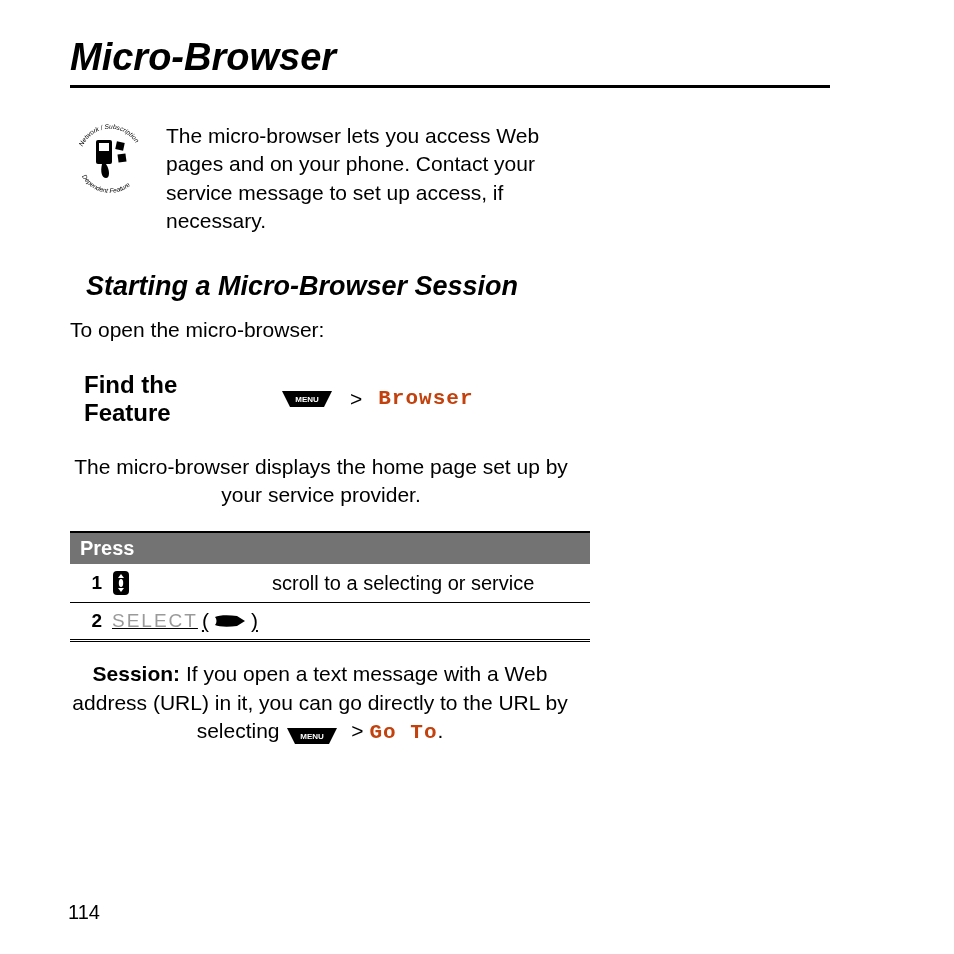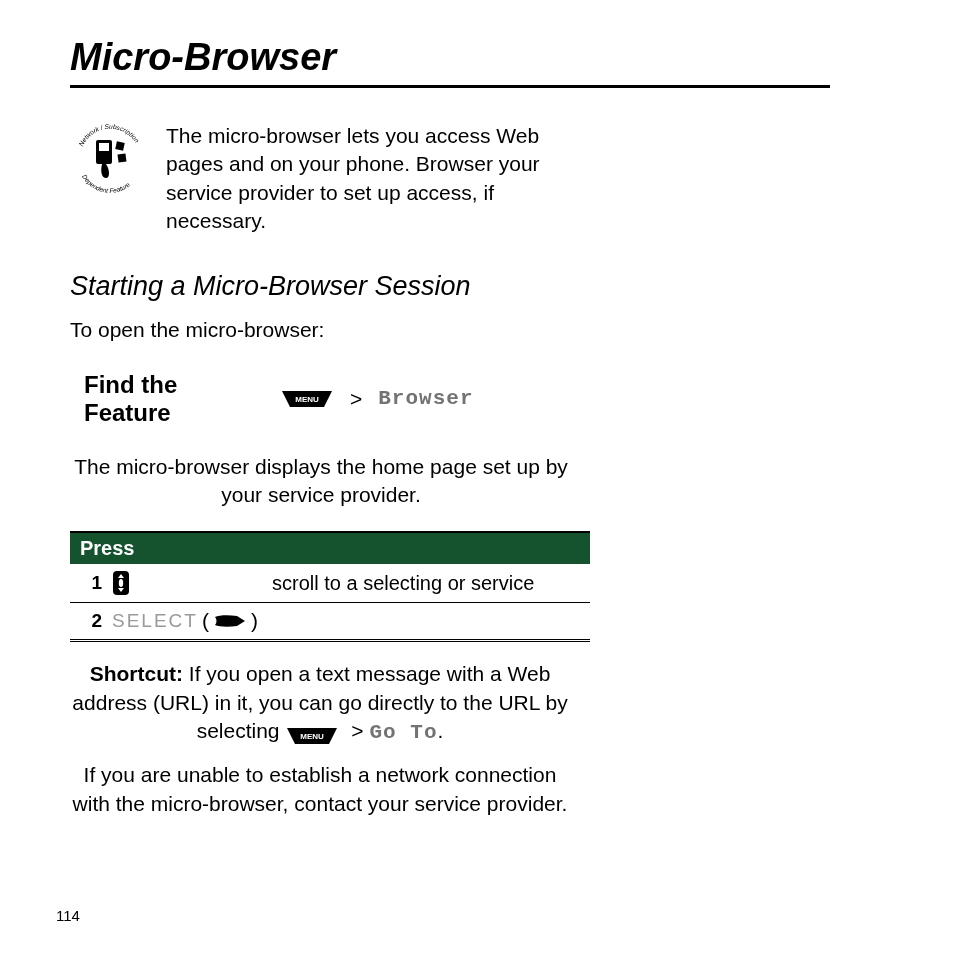--- a/index.html
+++ b/index.html
@@ -42,23 +42,23 @@
   }
   .feature-icon svg { width: 76px; height: 76px; }
   .intro-text {
     flex: 1;
     line-height: 1.35;
     padding-top: 2px;
     padding-right: 260px;
   }
   .h2 {
     font-style: italic;
-    font-weight: 400;
+    font-weight: 700;
     font-size: 27px;
-    margin: 36px 0 14px 0;
+    margin: 36px 0 14px 16px;
   }
   .body {
     margin-left: 0;
     line-height: 1.35;
   }
   .body-narrow {
     margin-left: 2px;
     line-height: 1.35;
     padding-right: 260px;
     text-align: center;
@@ -78,32 +78,32 @@
     display: inline-block;
     vertical-align: middle;
   }
   .gt {
     padding: 0 6px;
     font-weight: 400;
   }
   .mono-label {
     font-family: "Courier New", monospace;
     font-weight: 700;
-    color: #737373;
+    color: #c2410c;
     letter-spacing: 1px;
     font-size: 21px;
   }
   .table {
     margin: 22px 0 18px 0;
     width: 520px;
     border-top: 2px solid #000;
     border-bottom: 3px double #000;
   }
   .thead {
-    background: #14532d;
+    background: #737373;
     color: #fff;
     font-weight: 700;
     display: flex;
     padding: 4px 10px;
     font-size: 20px;
   }
   .col-press { width: 198px; }
   .col-to { flex: 1; }
   .trow {
     display: flex;
@@ -117,39 +117,40 @@
     font-weight: 800;
     text-align: right;
     padding-right: 10px;
     font-size: 19px;
   }
   .press-cell {
     width: 160px;
     display: flex;
     align-items: center;
     gap: 4px;
+    text-decoration: underline;
   }
   .to-cell {
     flex: 1;
     font-size: 20px;
   }
   .scroll-key svg, .send-key svg, .menu-key svg { display: block; }
   .select-label {
     font-family: Arial, sans-serif;
     font-weight: 400;
     color: #9a9a9a;
     letter-spacing: 2px;
     font-size: 19px;
   }
   .bold { font-weight: 800; }
   .page-num {
     position: absolute;
-    left: 56px;
+    left: 68px;
     bottom: 30px;
-    font-size: 15px;
+    font-size: 20px;
     margin-top: 27px;
   }
   .p { margin: 14px 0; }
 </style>
 </head>
 <body>
 
 <div class="page">
 
   <div class="title">Micro-Browser</div>
@@ -167,21 +168,21 @@
         <text font-size="6.5" font-style="italic" fill="#000">
           <textPath href="#arcBot" startOffset="6%">Dependent Feature</textPath>
         </text>
         <rect x="24" y="20" width="16" height="24" rx="2" fill="#000"></rect>
         <rect x="27" y="23" width="10" height="8" fill="#fff"></rect>
         <rect x="44" y="22" width="8" height="8" fill="#000" transform="rotate(12 48 26)"></rect>
         <rect x="46" y="34" width="8" height="8" fill="#000" transform="rotate(-8 50 38)"></rect>
         <path d="M 30 44 C 28 52 30 58 34 58 C 38 58 38 50 34 44" fill="#000"></path>
       </svg>
     </div>
-    <div class="intro-text">The micro-browser lets you access Web pages and on your phone. Browser your service provider to set up access, if necessary.</div>
+    <div class="intro-text">The micro-browser lets you access Web pages and on your phone. Contact your service message to set up access, if necessary.</div>
   </div>
 
   <div class="h2">Starting a Micro-Browser Session</div>
 
   <div class="body">To open the micro-browser:</div>
 
   <div class="find-row">
     <span class="find-label">Find the Feature</span>
     <span class="menu-key">
       <svg width="54" height="20" viewBox="0 0 54 20">
@@ -222,27 +223,26 @@
           <svg width="34" height="16" viewBox="0 0 34 16">
             <path d="M 2 4 C 6 2 16 2 24 3 L 32 8 L 24 13 C 16 14 6 14 2 12 C 4 10 4 6 2 4 Z" fill="#000"></path>
           </svg>
         </span>
         <span style="color:#000;">)</span>
       </div>
     </div>
   </div>
 
   <div class="body-narrow p">
-    <span class="bold">Shortcut:</span><span> If you open a text message with a Web address (URL) in it, you can go directly to the URL by selecting </span>
+    <span class="bold">Session:</span><span> If you open a text message with a Web address (URL) in it, you can go directly to the URL by selecting </span>
     <span class="menu-key" style="position:relative; top:3px;">
       <svg width="54" height="20" viewBox="0 0 54 20">
         <path d="M 2 2 L 52 2 L 44 18 L 10 18 Z" fill="#000"></path>
         <text x="27" y="13" text-anchor="middle" fill="#fff" font-size="8" font-weight="700" font-family="Arial">MENU</text>
       </svg>
     </span>
     <span class="gt">&gt;</span><span class="mono-label">Go To</span><span>.</span>
   </div>
 
-  <div class="body-narrow p">If you are unable to establish a network connection with the micro-browser, contact your service provider.</div>
 
   <div class="page-num">114</div>
 
 </div>
 
 </body></html>

